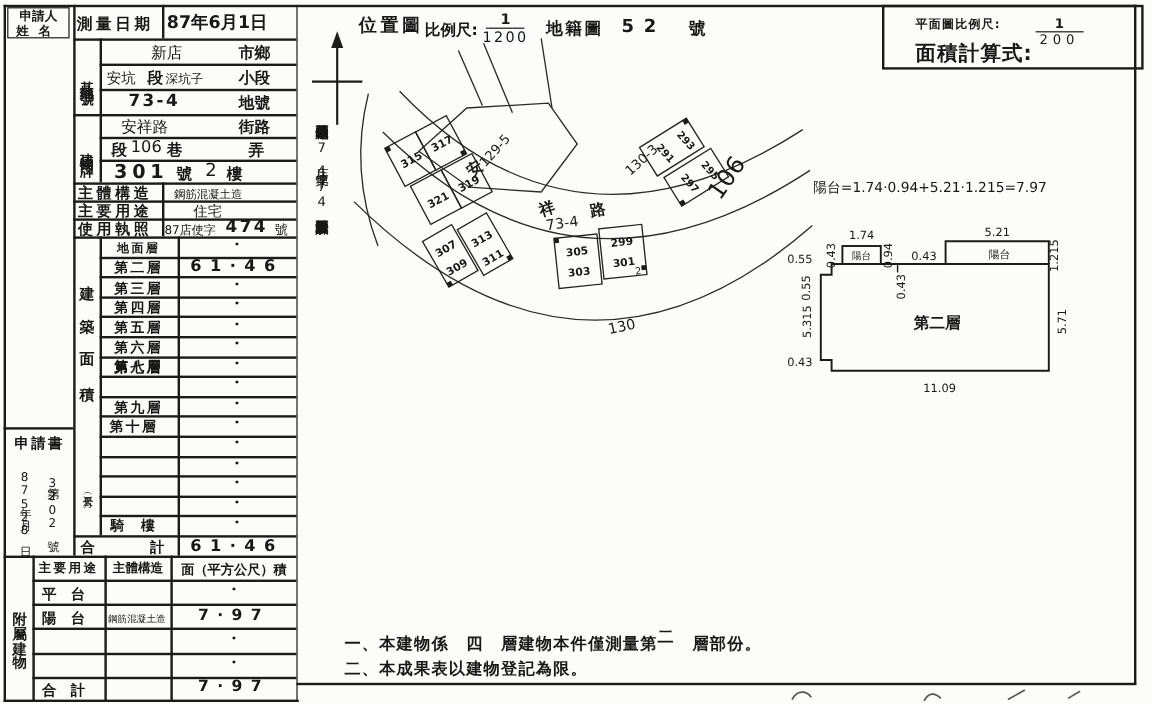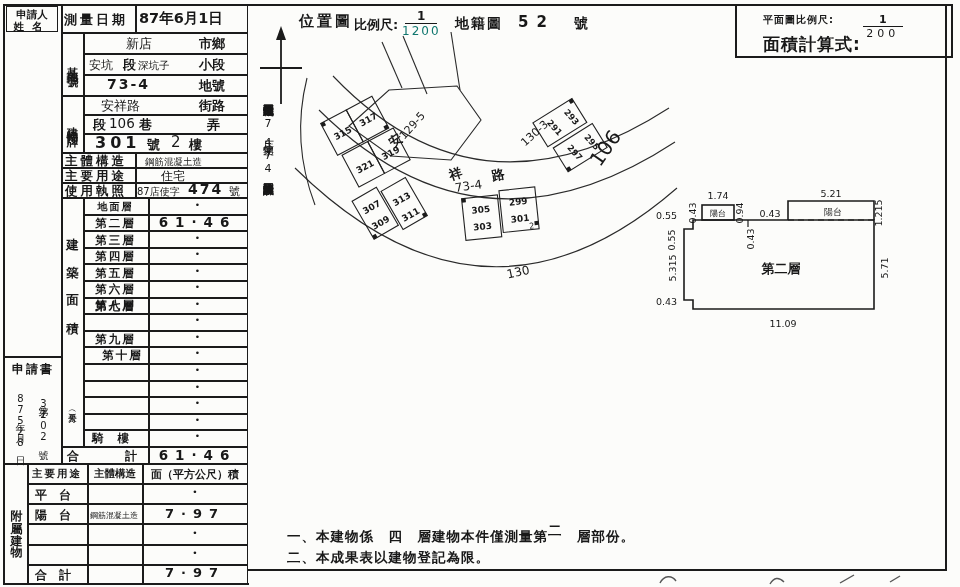--- a/index.html
+++ b/index.html
@@ -129,21 +129,21 @@
     <div class="t c b ls2" style="left:82px;top:262px;width:61px;font-size:11.5px">第五層</div>
     <div class="t c" style="left:147px;top:262px;width:95px;font-size:9px">•</div>
     <div class="t c b ls2" style="left:82px;top:278px;width:61px;font-size:11.5px">第六層</div>
     <div class="t c" style="left:147px;top:278px;width:95px;font-size:9px">•</div>
     <div class="t c b ls2" style="left:82px;top:295px;width:61px;font-size:11.5px">第七層</div>
     <div class="t c" style="left:147px;top:295px;width:95px;font-size:9px">•</div>
     <div class="t c b ls2" style="left:82px;top:294px;width:61px;font-size:11.5px">第八層</div>
     <div class="t c" style="left:147px;top:311px;width:95px;font-size:9px">•</div>
     <div class="t c b ls2" style="left:82px;top:328px;width:61px;font-size:11.5px">第九層</div>
     <div class="t c" style="left:147px;top:328px;width:95px;font-size:9px">•</div>
-    <div class="t c b ls2" style="left:89px;top:344px;width:61px;font-size:11.5px">第十層</div>
+    <div class="t c b ls2" style="left:78px;top:344px;width:61px;font-size:11.5px">第十層</div>
     <div class="t c" style="left:147px;top:344px;width:95px;font-size:9px">•</div>
     <div class="t c" style="left:147px;top:361px;width:95px;font-size:9px">•</div>
     <div class="t c" style="left:147px;top:378px;width:95px;font-size:9px">•</div>
     <div class="t c" style="left:147px;top:394px;width:95px;font-size:9px">•</div>
     <div class="t c" style="left:147px;top:411px;width:95px;font-size:9px">•</div>
     <div class="t c b ls14" style="left:84px;top:427px;width:61px;font-size:11.5px">騎樓</div>
     <div class="t c" style="left:147px;top:427px;width:95px;font-size:9px">•</div>
     <div class="t b ls46" style="left:64px;top:444px;font-size:12px">合計</div>
     <div class="t c b ls7" style="left:147px;top:443px;width:95px;font-size:13.5px">61·46</div>
 
@@ -169,21 +169,21 @@
   <div class="vc" style="left:254px;top:96px;width:26px;height:446px;font-size:11px;justify-content:flex-start">
     <span>本建物平面圖及建物面積係依使用執照</span>
     <span style="margin-top:8px">87店</span>
     <span style="margin-top:6px">使字第474號設計圖成竣工平面圖轉繪計算</span>
   </div>
 
   <div class="t b ls3" style="left:299px;top:12px;font-size:15px">位置圖</div>
   <div class="t b" style="left:354px;top:16px;font-size:13px">比例尺:</div>
   <div class="frac" style="left:402px;top:5px">
     <div class="num b" style="font-size:12px">1</div>
-    <div class="ls2" style="font-size:12px;color:#0f766e">1200</div>
+    <div class="ls2" style="font-size:12px;color:#0f172a">1200</div>
   </div>
   <div class="t b ls2" style="left:455px;top:15px;font-size:14px">地籍圖</div>
   <div class="t b ls8" style="left:518px;top:13px;font-size:15px">52</div>
   <div class="t b" style="left:574px;top:15px;font-size:14px">號</div>
 
   <div style="position:absolute;left:735px;top:4px;width:214px;height:50px;border:2px solid #1b1b1b;">
     <div class="t b" style="left:26px;top:7px;font-size:10px;letter-spacing:1px">平面圖比例尺:</div>
     <div class="frac" style="left:126px;top:2px">
       <div class="num b" style="font-size:11px;padding:0 16px">1</div>
       <div class="ls4" style="font-size:11px">200</div>
@@ -267,20 +267,21 @@
       <rect x="16" y="-34" width="4" height="4" fill="#1b1b1b"></rect>
         <rect x="-22" y="22" width="4" height="4" fill="#1b1b1b"></rect>
       <text x="-13" y="-18" transform="rotate(80 -13 -18)" font-size="8.5" font-weight="bold" text-anchor="middle">291</text>
       <text x="7" y="-18" transform="rotate(80 7 -18)" font-size="8.5" font-weight="bold" text-anchor="middle">293</text>
       <text x="-9" y="14" transform="rotate(80 -9 14)" font-size="8.5" font-weight="bold" text-anchor="middle">297</text>
       <text x="11" y="14" transform="rotate(80 11 14)" font-size="8.5" font-weight="bold" text-anchor="middle">295</text>
     </g>
   </svg>
 
   <div class="t" style="left:655px;top:148px;width:240px;text-align:center;font-size:11.5px;line-height:1.45;white-space:normal">
+    <div>陽台=1.74·0.94+5.21·1.215=7.97</div>
   </div>
 
   <svg style="left:648px;top:183px" width="300" height="170" viewBox="0 0 300 170">
     <g stroke="#1b1b1b" stroke-width="1.6" fill="none">
       <path d="M45,37 H226 V126 H45 V117 H36 V46 H45 Z"></path>
       <rect x="54" y="22" width="32" height="15"></rect>
       <path d="M140,37 V18 H226 V37"></path>
       <line x1="140" y1="37" x2="226" y2="37" stroke-dasharray="6 4" stroke-width="1.2"></line>
       <line x1="100" y1="37" x2="100" y2="44" stroke-width="1.2"></line>
     </g>

